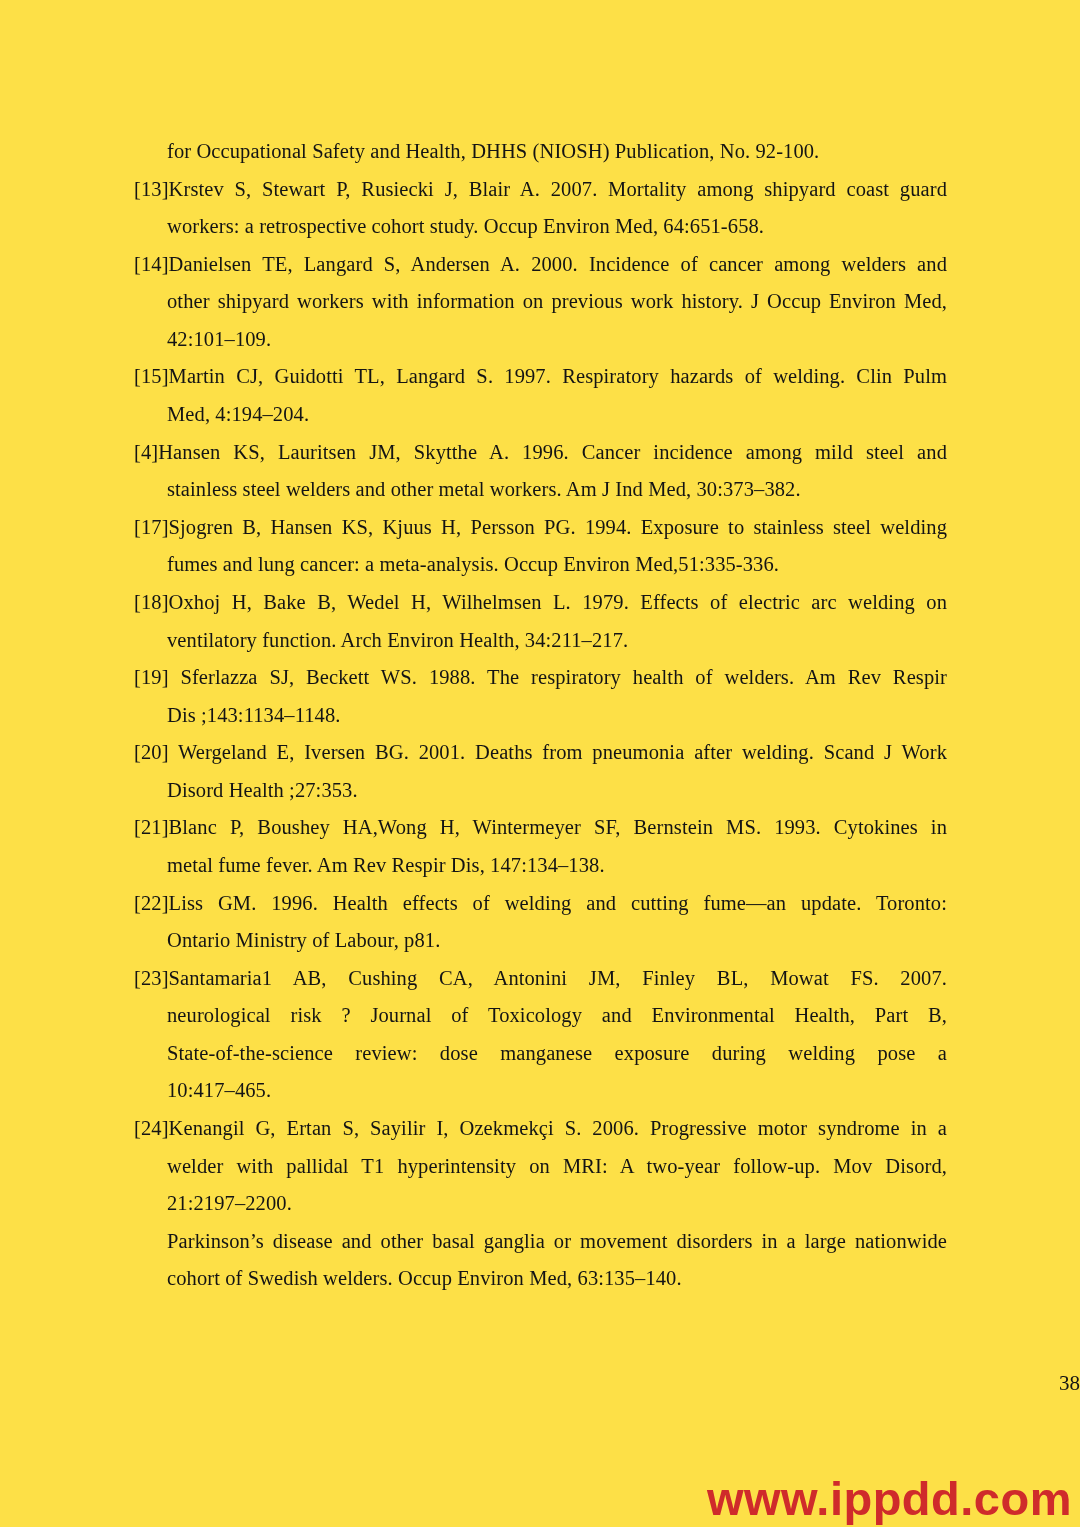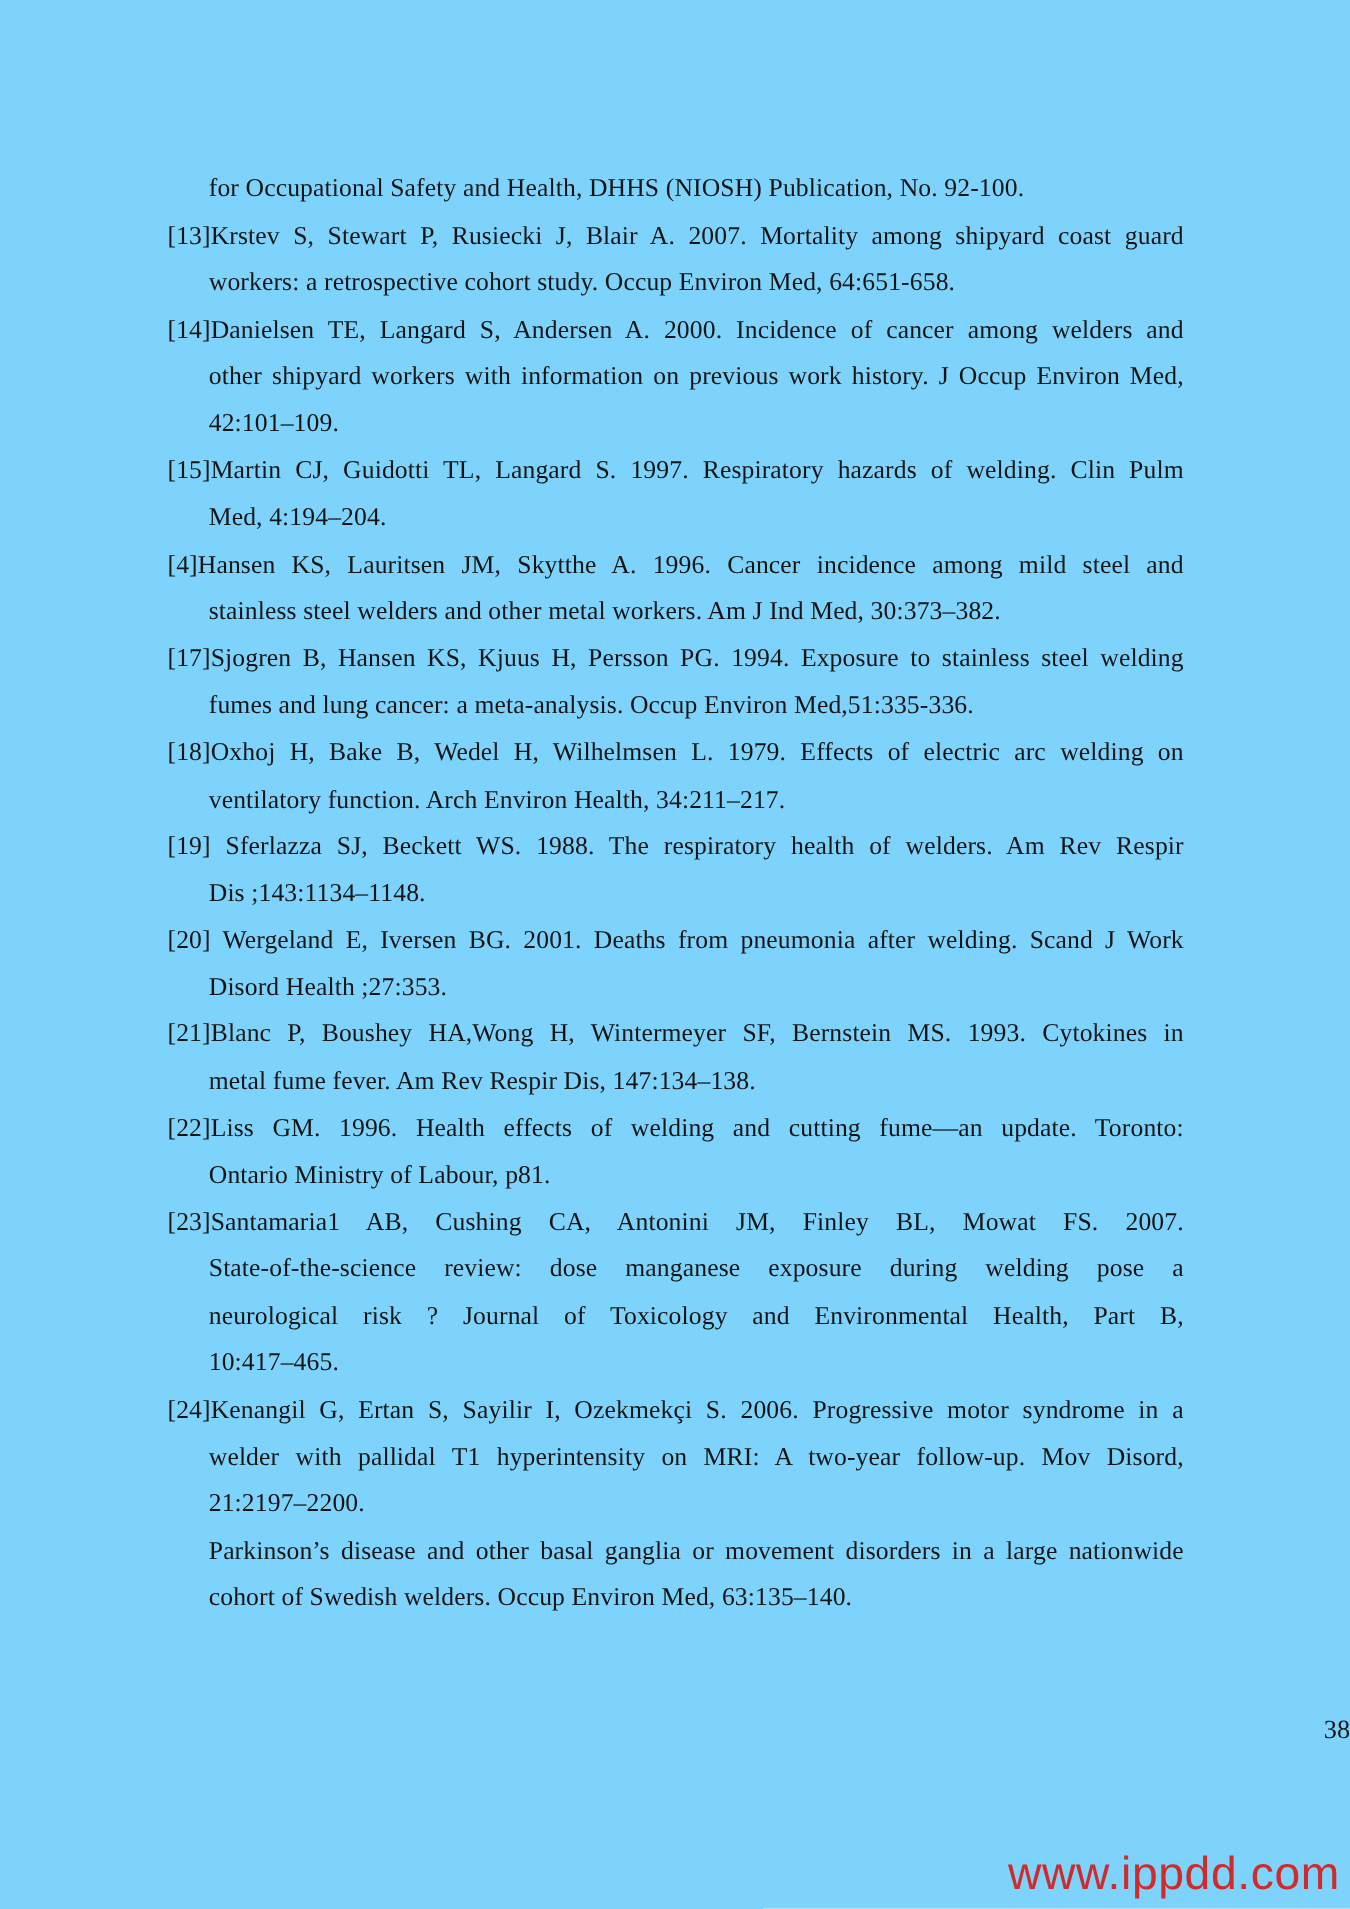--- a/index.html
+++ b/index.html
@@ -43,30 +43,30 @@
     width: 1080px;
     text-align: right;
     font-size: 21px;
     line-height: 30px;
   }
   .watermark {
     position: absolute;
     top: 1479px;
     right: 8px;
     font-family: "Liberation Sans", "DejaVu Sans", sans-serif;
-    font-weight: normal;
-    font-size: 37px;
+    font-weight: bold;
+    font-size: 47px;
     line-height: 40px;
     letter-spacing: 0.5px;
   }
 </style>
 </head>
 <body>
 
-<div class="page" style="background: #7dd3fc; color: rgb(20, 20, 20);">
+<div class="page" style="background: #fde047; color: rgb(20, 20, 20);">
   <div class="refs" id="refs">
       <div class="ref">
         <div class="line cont">for Occupational Safety and Health, DHHS (NIOSH) Publication, No. 92-100.</div>
       </div>
       <div class="ref">
         <div class="line just">[13]Krstev S, Stewart P, Rusiecki J, Blair A. 2007. Mortality among shipyard coast guard</div>
         <div class="line cont">workers: a retrospective cohort study. Occup Environ Med, 64:651-658.</div>
       </div>
       <div class="ref">
         <div class="line just">[14]Danielsen TE, Langard S, Andersen A. 2000. Incidence of cancer among welders and</div>
@@ -100,22 +100,22 @@
       <div class="ref">
         <div class="line just">[21]Blanc P, Boushey HA,Wong H, Wintermeyer SF, Bernstein MS. 1993. Cytokines in</div>
         <div class="line cont">metal fume fever. Am Rev Respir Dis, 147:134–138.</div>
       </div>
       <div class="ref">
         <div class="line just">[22]Liss GM. 1996. Health effects of welding and cutting fume—an update. Toronto:</div>
         <div class="line cont">Ontario Ministry of Labour, p81.</div>
       </div>
       <div class="ref">
         <div class="line just">[23]Santamaria1 AB, Cushing CA, Antonini JM, Finley BL, Mowat FS. 2007.</div>
+        <div class="line cont just">neurological risk ? Journal of Toxicology and Environmental Health, Part B,</div>
         <div class="line cont just">State-of-the-science review: dose manganese exposure during welding pose a</div>
-        <div class="line cont just">neurological risk ? Journal of Toxicology and Environmental Health, Part B,</div>
         <div class="line cont">10:417–465.</div>
       </div>
       <div class="ref">
         <div class="line just">[24]Kenangil G, Ertan S, Sayilir I, Ozekmekçi S. 2006. Progressive motor syndrome in a</div>
         <div class="line cont just">welder with pallidal T1 hyperintensity on MRI: A two-year follow-up. Mov Disord,</div>
         <div class="line cont">21:2197–2200.</div>
       </div>
       <div class="ref">
         <div class="line cont just">Parkinson’s disease and other basal ganglia or movement disorders in a large nationwide</div>
         <div class="line cont">cohort of Swedish welders. Occup Environ Med, 63:135–140.</div>

